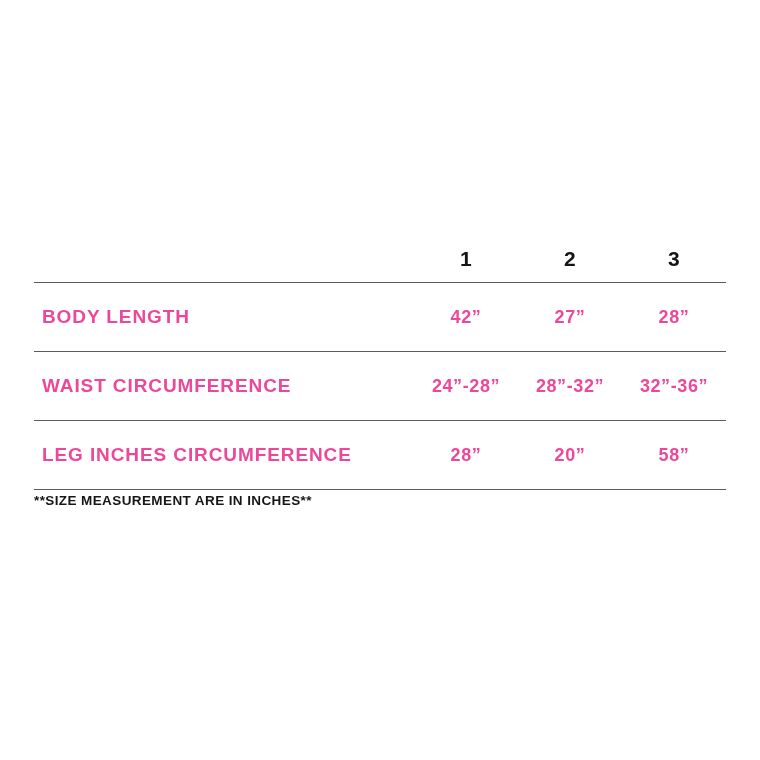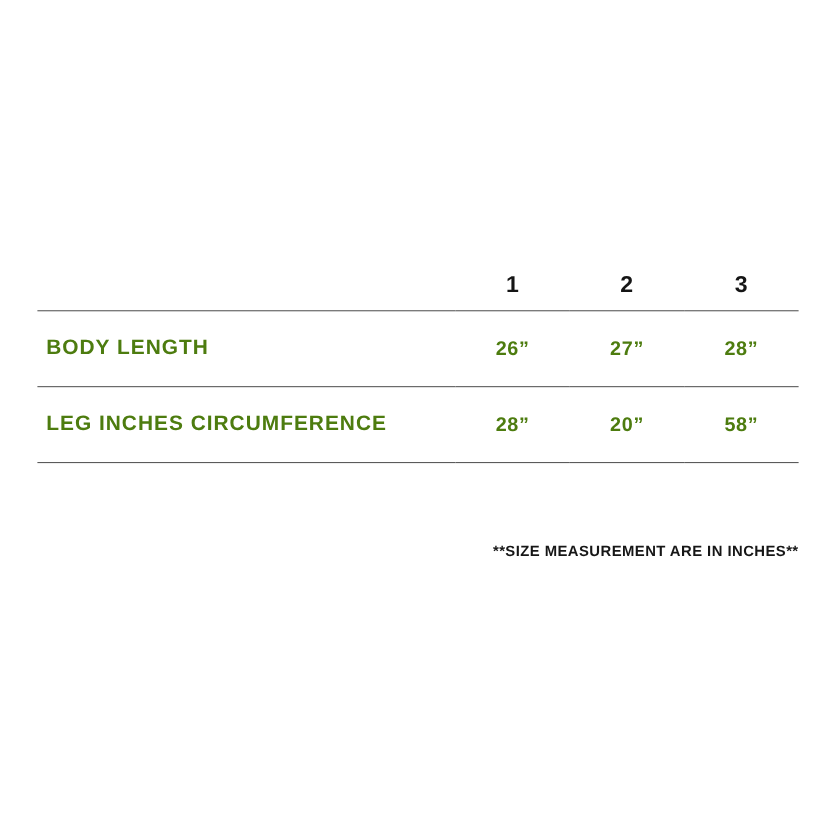--- a/index.html
+++ b/index.html
@@ -63,21 +63,21 @@
   }
 
   
   tr.data-row td {
     height: 68px;
     vertical-align: middle;
     border-top: 1.6px solid #5b5b5b;
     font-size: 18.5px;
     font-weight: bold;
     letter-spacing: 0.6px;
-    color: #4d7c0f;
+    color: #ec4899;
     margin-top: 20px;
   }
   tr.data-row td.row-label {
     text-align: left;
     padding-left: 8px;
     font-size: 19px;
     letter-spacing: 0.9px;
     white-space: nowrap;
   }
   tr.data-row td.row-value {
@@ -88,21 +88,21 @@
 
   tr.data-row.last td {
     border-bottom: 1.6px solid #5b5b5b;
   }
 
   .footnote {
     position: absolute;
     left: 34px;
     top: 493px;
     width: 692px;
-    text-align: right;
+    text-align: left;
     font-size: 13.5px;
     font-weight: bold;
     letter-spacing: 0.4px;
     color: #161616;
   }
 </style>
 </head>
 <body>
 
 <div class="sheet">
@@ -119,23 +119,29 @@
         <tr class="head-row">
           <th class="label-head"></th>
           <th class="size-head">1</th>
           <th class="size-head">2</th>
           <th class="size-head">3</th>
         </tr>
       </thead>
       <tbody>
         <tr class="data-row">
           <td class="row-label">BODY LENGTH</td>
-          <td class="row-value">26”</td>
+          <td class="row-value">42”</td>
           <td class="row-value">27”</td>
           <td class="row-value">28”</td>
+        </tr>
+        <tr class="data-row">
+          <td class="row-label">WAIST CIRCUMFERENCE</td>
+          <td class="row-value">24”-28”</td>
+          <td class="row-value">28”-32”</td>
+          <td class="row-value">32”-36”</td>
         </tr>
         <tr class="data-row last">
           <td class="row-label">LEG INCHES CIRCUMFERENCE</td>
           <td class="row-value">28”</td>
           <td class="row-value">20”</td>
           <td class="row-value">58”</td>
         </tr>
       </tbody>
     </table>
   </div>

